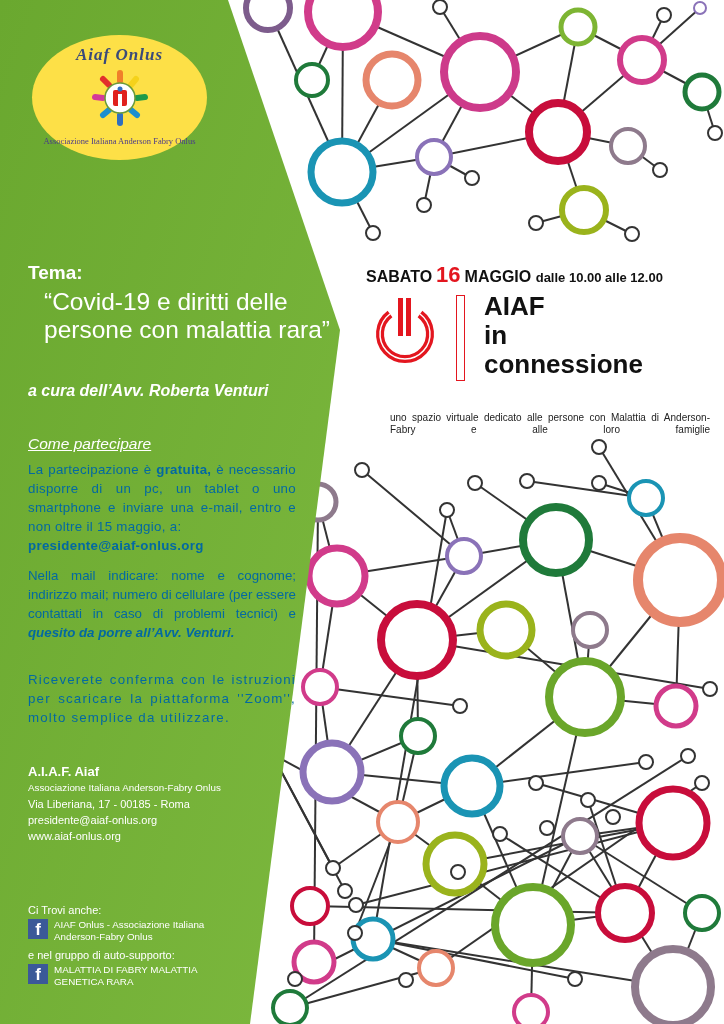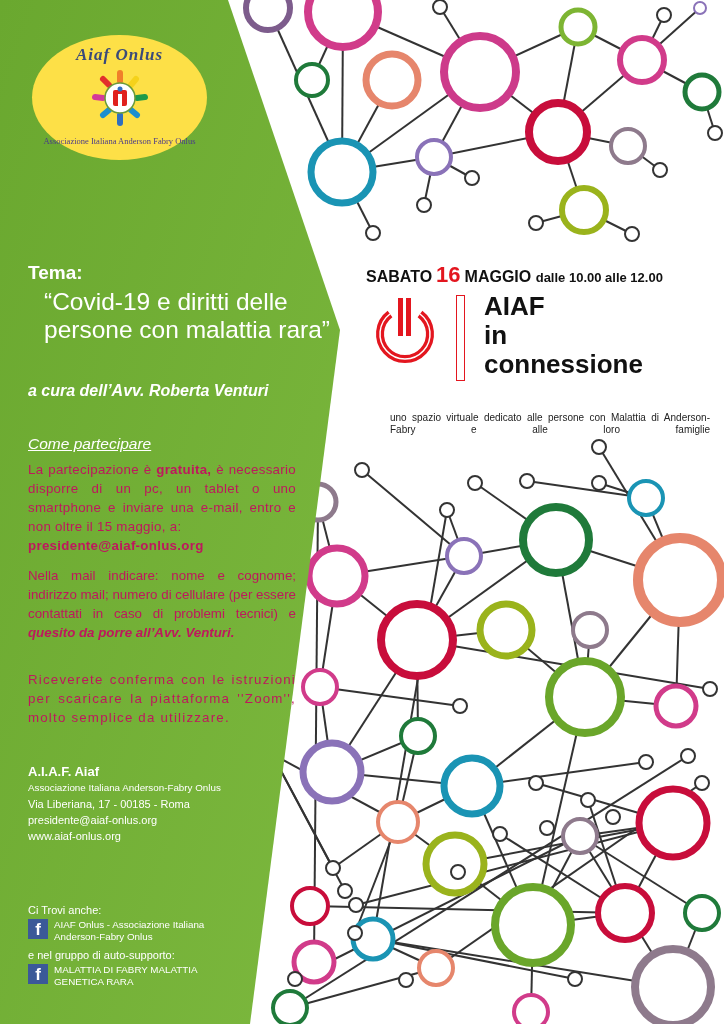--- a/index.html
+++ b/index.html
@@ -7,21 +7,21 @@
   #net{position:absolute;left:0;top:0;width:724px;height:1024px;}
   #green-panel{position:absolute;left:0;top:0;width:724px;height:1024px;}
   .abs{position:absolute;}
   .logo-oval{position:absolute;left:32px;top:35px;width:175px;height:125px;border-radius:50%;background:#fde047;}
   .logo-title{position:absolute;left:0;top:10px;width:100%;text-align:center;font-family:"Liberation Serif",serif;font-style:italic;font-weight:bold;font-size:17px;color:#3a4a7a;letter-spacing:1px;}
   .logo-sub{position:absolute;left:0;bottom:14px;width:100%;text-align:center;font-family:"Liberation Serif",serif;font-size:8.5px;color:#4a3a8a;}
   .tema-label{left:28px;top:262px;color:#fff;font-weight:bold;font-size:19px;}
   .tema-title{left:44px;top:288px;color:#fff;font-weight:normal;font-size:24.5px;line-height:28px;width:310px;}
   .tema-author{left:28px;top:382px;color:#fff;font-weight:bold;font-style:italic;font-size:16px;}
   .how-title{left:28px;top:435px;color:#fff;font-style:italic;font-size:15.5px;text-decoration:underline;}
-  .para{color:#be185d;font-size:13.3px;line-height:19px;width:268px;text-align:justify;}
+  .para{color:#0369a1;font-size:13.3px;line-height:19px;width:268px;text-align:justify;}
   .p1{left:28px;top:460px;letter-spacing:0.3px;}
   .p2{left:28px;top:566px;}
   .p3{left:28px;top:670px;letter-spacing:1.2px;}
   .org{left:28px;top:764px;color:#fff;font-size:11px;line-height:16px;}
   .org .name{font-weight:bold;font-size:13px;}
   .org .small{font-size:9.8px;}
   .social{left:28px;top:904px;color:#fff;font-size:11px;}
   .fbrow{display:flex;align-items:flex-start;gap:6px;margin-top:3px;}
   .fb{width:20px;height:20px;background:#3b5998;color:#fff;font-weight:bold;font-size:17px;line-height:22px;text-align:center;font-family:"Liberation Sans",sans-serif;flex:0 0 auto;}
   .fbtext{font-size:9.8px;line-height:12px;}

